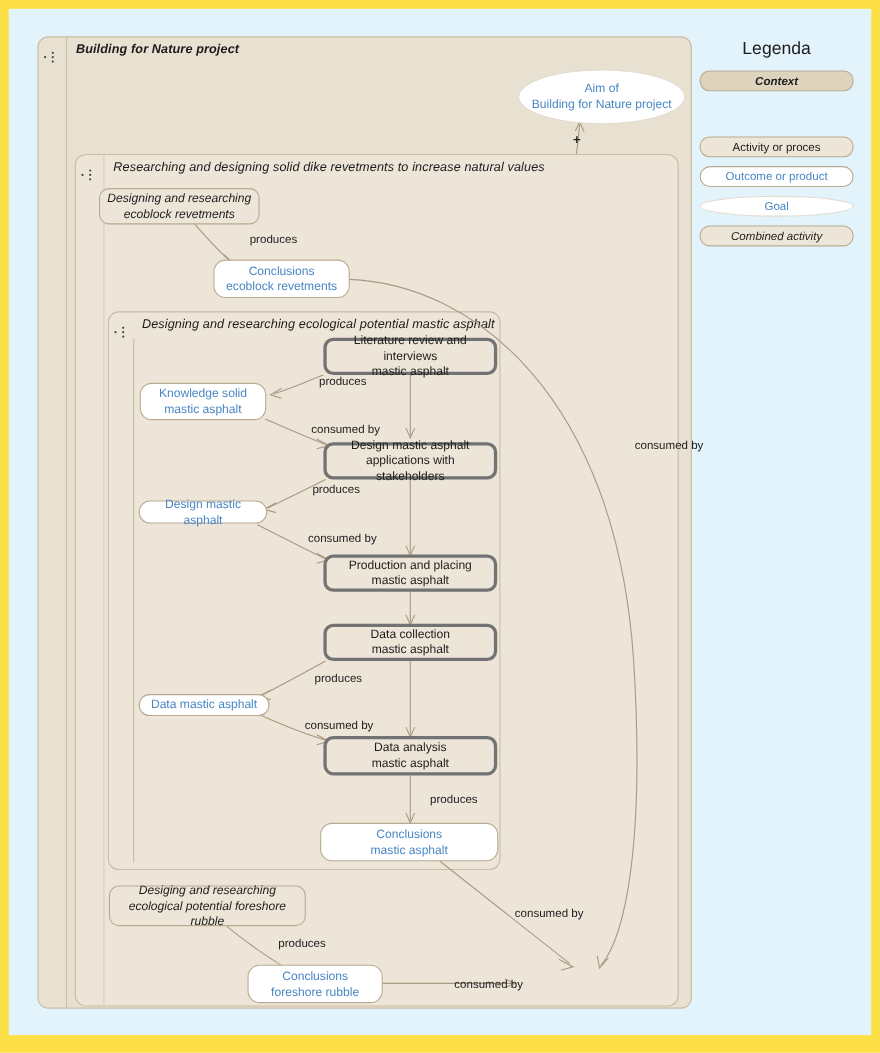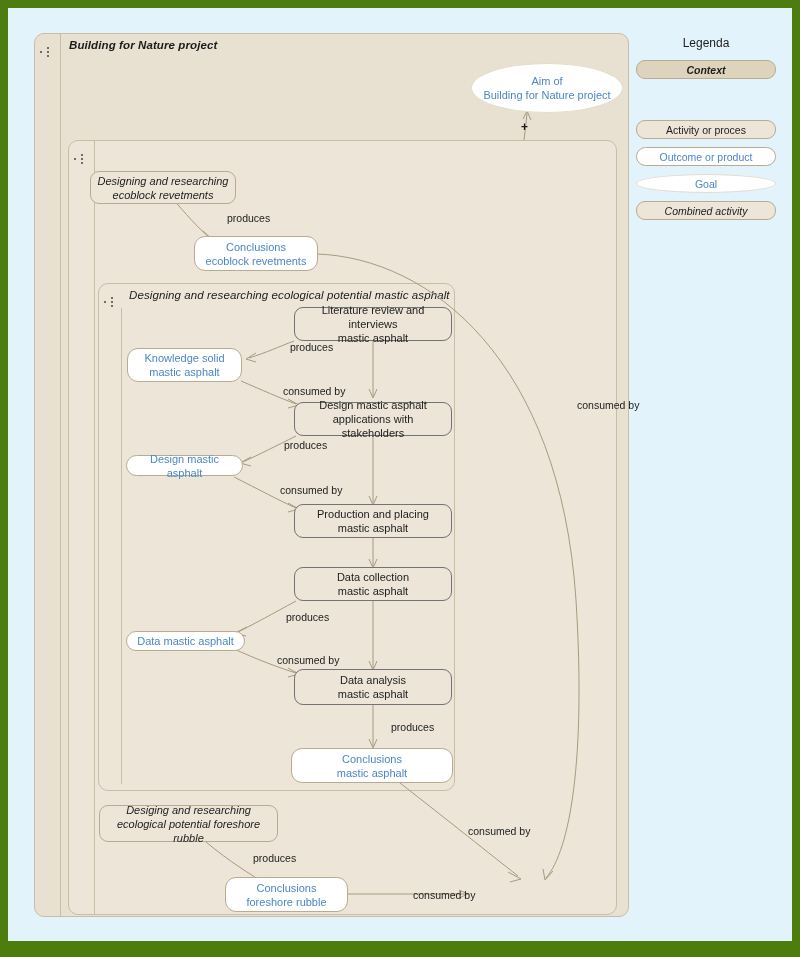--- a/index.html
+++ b/index.html
@@ -2,21 +2,21 @@
 <html><head>
 <meta charset="utf-8">
 <style>
   html,body{margin:0;padding:0;}
   body{
     width:800px;height:957px;
     background:#ffffff;
     font-family:"Liberation Sans", sans-serif;
     overflow:hidden;
   }
-  #stage{position:relative;width:800px;height:957px;background:#4d7c0f;}
+  #stage{position:relative;width:800px;height:957px;background:#fde047;}
 
   
   .canvas-bg{position:absolute;left:8px;top:8px;width:784px;height:933px;background:#e3f3fc;}
 
   
   .container{
     position:absolute;
     background:#e9e1d2;
     border:1px solid #c9bda6;
     border-radius:10px;
@@ -62,21 +62,21 @@
     border-radius:9px;
     font-size:11px;
     line-height:14px;
     padding:2px 6px;
   }
   .node .lbl{display:block;width:100%;}
 
   
   .n-activity{
     background:#ece5d8;
-    border:1px solid #737373;
+    border:3px solid #737373;
     color:#1d1d1d;
   }
   
   .n-combined{
     background:#ece5d8;
     border:1px solid #b9ab91;
     color:#1d1d1d;
     font-style:italic;
   }
   
@@ -103,21 +103,21 @@
     position:absolute;
     font-size:10.5px;color:#1d1d1d;white-space:nowrap;padding-left:44px;
   }
   .plus-label{
     position:absolute;font-size:12px;color:#1d1d1d;font-weight:bold;
   }
 
   
   #legend{position:absolute;left:636px;top:36px;width:140px;}
   .legend-title{
-    text-align:center;font-size:12px;color:#1d1d1d;margin-bottom:10px;
+    text-align:center;font-size:16px;color:#1d1d1d;margin-bottom:10px;
   }
   .legend-item{
     height:19px;margin-bottom:8px;
     display:flex;align-items:center;justify-content:center;
     font-size:10.5px;box-sizing:border-box;
   }
   .lg-context{background:#ded3bd;border:1px solid #b9ab91;border-radius:9px;font-style:italic;font-weight:bold;color:#1d1d1d;}
   .lg-activity{background:#ece5d8;border:1px solid #b9ab91;border-radius:9px;color:#1d1d1d;margin-top:41px;}
   .lg-outcome{background:#ffffff;border:1px solid #b9ab91;border-radius:10px;color:#4a87c4;}
   .lg-goal{background:#ffffff;border:1px solid #e2dccf;border-radius:50%;color:#4a87c4;}
@@ -141,20 +141,21 @@
   </div>
 
   <div class="container lvl2" style="left:68px;top:140px;width:549px;height:775px;">
     <div class="cont-gutter"></div>
     <div class="grip">
       <span class="dot d0"></span>
         <span class="dot d1"></span>
         <span class="dot d2"></span>
         <span class="dot d3"></span>
     </div>
+    <div class="cont-title plain">Researching and designing solid dike revetments to increase natural values</div>
   </div>
 
   <div class="container lvl3" style="left:98px;top:283px;width:357px;height:508px;">
     <div class="cont-gutter" style="width:22px;border-right:none;"></div>
     <div class="rail" style="left:22px;"></div>
     <div class="grip">
       <span class="dot d0"></span>
         <span class="dot d1"></span>
         <span class="dot d2"></span>
         <span class="dot d3"></span>

